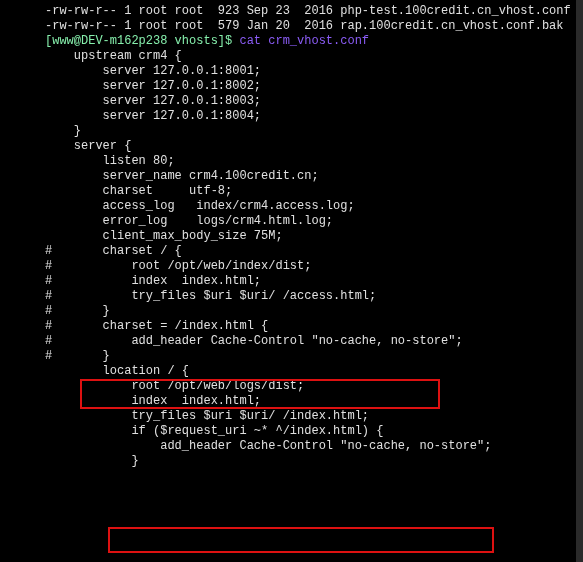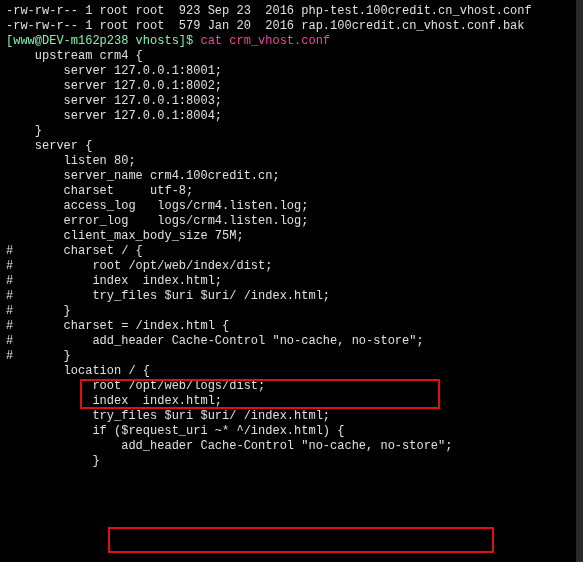--- a/index.html
+++ b/index.html
@@ -14,23 +14,24 @@
     font-family: "Courier New", Consolas, monospace;
     font-size: 12px;
     line-height: 15px;
     color: #e0e0e0;
     padding: 4px 6px;
     box-sizing: border-box;
     position: relative;
   }
   .line {
     white-space: pre;
+    margin-left: 39px;
   }
   .prompt-user { color: #86efac; }
-  .cmd { color: #ec4899; }
+  .cmd { color: #8b5cf6; }
   .highlight-box {
     position: absolute;
     border: 2px solid #d11;
     background: transparent;
     pointer-events: none;
   }
   .box1 {
     left: 80px;
     top: 379px;
     width: 356px;
@@ -62,28 +63,28 @@
 <div class="line">        server 127.0.0.1:8002;</div>
 <div class="line">        server 127.0.0.1:8003;</div>
 <div class="line">        server 127.0.0.1:8004;</div>
 <div class="line">    }</div>
 <div class="line"></div>
 <div class="line">    server {</div>
 <div class="line">        listen 80;</div>
 <div class="line">        server_name crm4.100credit.cn;</div>
 <div class="line">        charset     utf-8;</div>
 <div class="line"></div>
-<div class="line">        access_log   logs/crm4.listen.log;</div>
-<div class="line">        error_log    logs/crm4.listen.log;</div>
+<div class="line">        access_log   index/crm4.access.log;</div>
+<div class="line">        error_log    logs/crm4.html.log;</div>
 <div class="line"></div>
 <div class="line">        client_max_body_size 75M;</div>
 <div class="line">#       charset / {</div>
 <div class="line">#           root /opt/web/index/dist;</div>
 <div class="line">#           index  index.html;</div>
-<div class="line">#           try_files $uri $uri/ /index.html;</div>
+<div class="line">#           try_files $uri $uri/ /access.html;</div>
 <div class="line">#       }</div>
 <div class="line">#       charset = /index.html {</div>
 <div class="line">#           add_header Cache-Control "no-cache, no-store";</div>
 <div class="line">#       }</div>
 <div class="line"></div>
 <div class="line">        location / {</div>
 <div class="line">            root /opt/web/logs/dist;</div>
 <div class="line">            index  index.html;</div>
 <div class="line">            try_files $uri $uri/ /index.html;</div>
 <div class="line">            if ($request_uri ~* ^/index.html) {</div>

